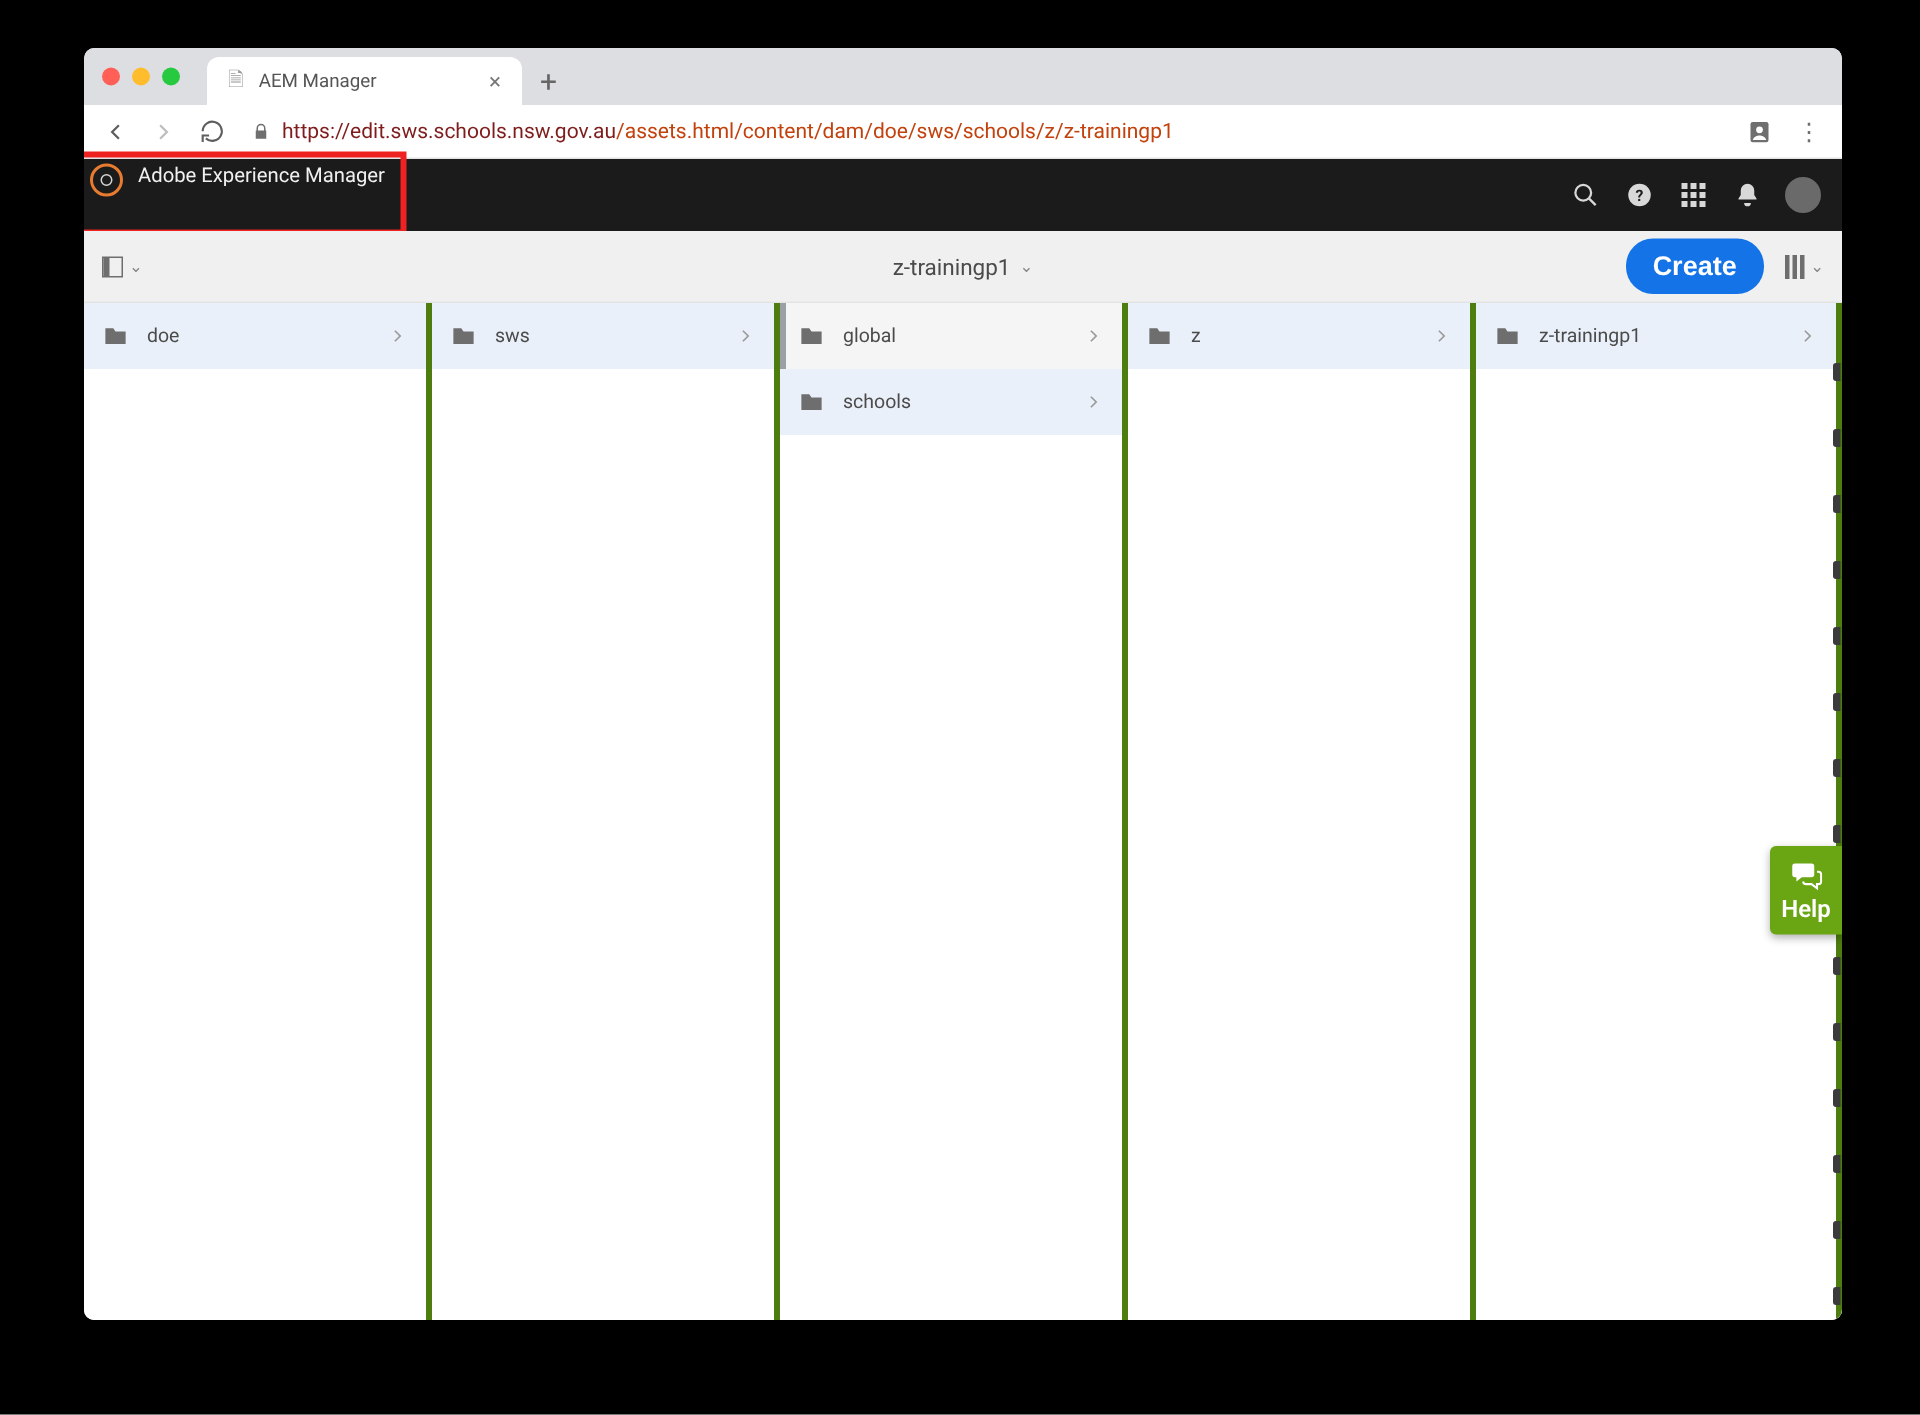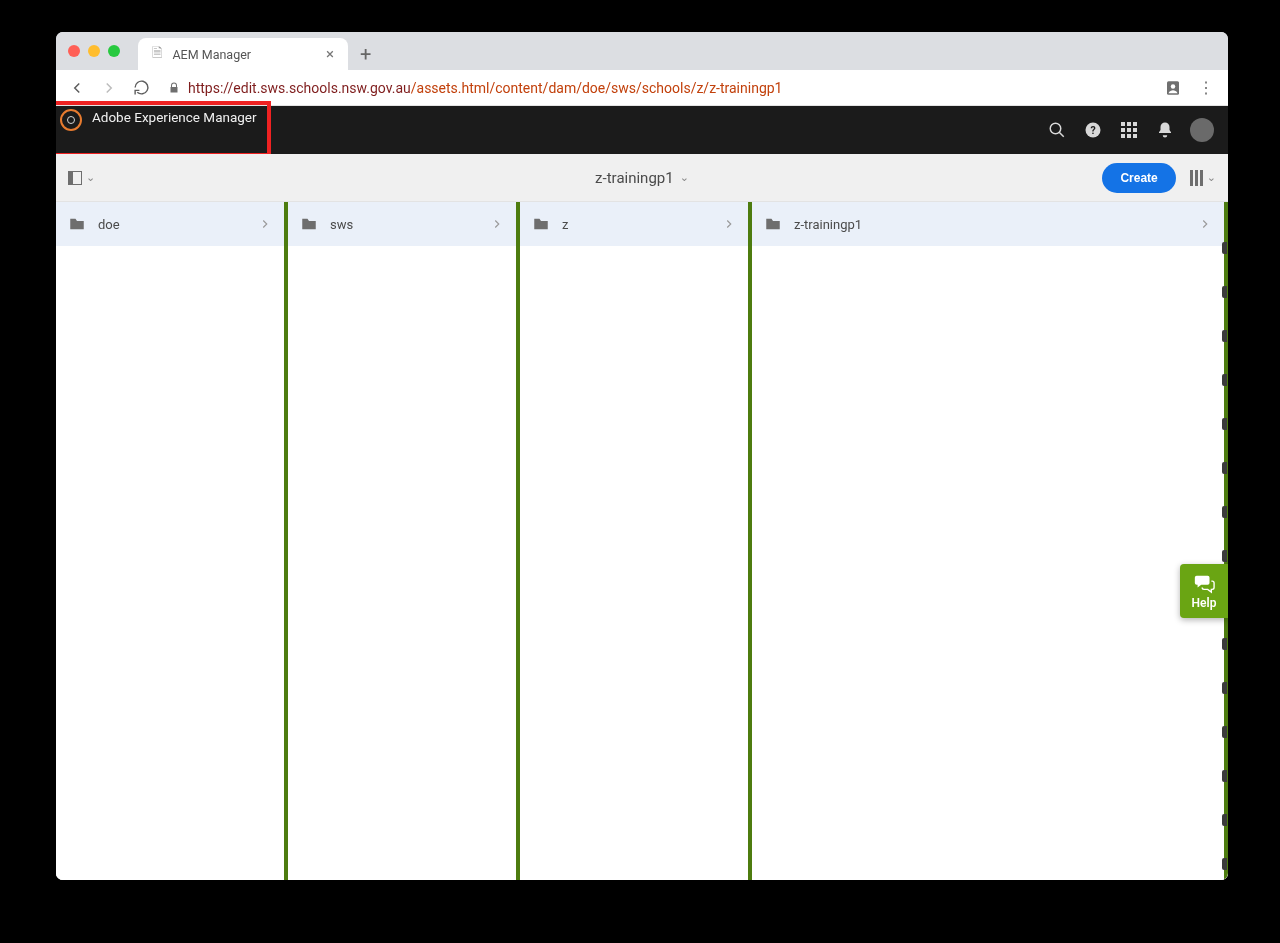--- a/index.html
+++ b/index.html
@@ -91,21 +91,21 @@
   .toolbar {
     height:48px; background:#f0f0f0;
     display:flex; align-items:center; padding:0 12px;
     border-bottom:1px solid #e3e3e3;
   }
   .rail-toggle { display:flex; align-items:center; gap:4px; color:#6e6e6e; cursor:pointer;}
   .rail-toggle .box {width:14px;height:14px;border:1.5px solid #6e6e6e; position:relative;}
   .rail-toggle .box::before{content:"";position:absolute;left:0;top:0;bottom:0;width:4px;background:#6e6e6e;}
   .breadcrumb-title { position:absolute; left:50%; transform:translateX(-50%); display:flex; align-items:center; gap:6px; color:#4b4b4b; font-size:15px;}
   .chev { color:#888;font-size:11px;}
-  .create-btn { margin-left:auto; background:#1473e6; color:#fff; border:none; border-radius:18px; padding:8px 18px; font-size:12px; font-weight:600; cursor:pointer;}
+  .create-btn { margin-left:auto; background:#1473e6; color:#fff; border:none; border-radius:18px; padding:8px 18px; font-size:18px; font-weight:600; cursor:pointer;}
   .view-switch { margin-left:14px; display:flex; align-items:center; gap:4px; color:#6e6e6e; cursor:pointer;}
   .view-switch .bars{display:flex;gap:2px;}
   .view-switch .bars span{width:3px;height:16px;background:#6e6e6e;}
 
   
   .columns {
     display:flex; height:calc(100% - 170px); background:#f4f4f4;
   }
   .column { width:232px; border-right:4px solid #4d7c0f; background:#fff; }
   .column.last { flex:1; }
@@ -126,21 +126,21 @@
   
   .help-float {
     position:absolute; right:0; top:532px;
     width:48px; background:#6aa513; color:#fff;
     border-radius:4px 0 0 4px;
     display:flex; flex-direction:column; align-items:center; justify-content:center;
     padding:8px 0; cursor:pointer;
     box-shadow:0 2px 6px rgba(0,0,0,.3);
   }
   .help-float .bubbles{font-size:20px;line-height:1;}
-  .help-float .label{font-size:12px;font-weight:600;margin-top:2px;}
+  .help-float .label{font-size:16px;font-weight:600;margin-top:2px;}
 
   svg { display:block; }
 </style>
 </head>
 <body>
 
 <div class="window">
 
   <div class="tabstrip">
     <div class="traffic-lights">
@@ -274,20 +274,40 @@
         <svg class="folder-icon" viewBox="0 0 24 24" fill="currentColor">
             <path d="M3 5h7l2 3h9v11H3z"></path>
           </svg>
         <span>sws</span>
         <svg class="chev-right" width="14" height="14" viewBox="0 0 24 24" fill="none" stroke="currentColor" stroke-width="2">
             <path d="M9 6l6 6-6 6"></path>
           </svg>
       </div>
     </div>
     <div class="column">
+      <div class="item highlight">
+        <svg class="folder-icon" viewBox="0 0 24 24" fill="currentColor">
+            <path d="M3 5h7l2 3h9v11H3z"></path>
+          </svg>
+        <span>global</span>
+        <svg class="chev-right" width="14" height="14" viewBox="0 0 24 24" fill="none" stroke="currentColor" stroke-width="2">
+            <path d="M9 6l6 6-6 6"></path>
+          </svg>
+      </div>
+      <div class="item selected">
+        <svg class="folder-icon" viewBox="0 0 24 24" fill="currentColor">
+            <path d="M3 5h7l2 3h9v11H3z"></path>
+          </svg>
+        <span>schools</span>
+        <svg class="chev-right" width="14" height="14" viewBox="0 0 24 24" fill="none" stroke="currentColor" stroke-width="2">
+            <path d="M9 6l6 6-6 6"></path>
+          </svg>
+      </div>
+    </div>
+    <div class="column">
       <div class="item selected">
         <svg class="folder-icon" viewBox="0 0 24 24" fill="currentColor">
             <path d="M3 5h7l2 3h9v11H3z"></path>
           </svg>
         <span>z</span>
         <svg class="chev-right" width="14" height="14" viewBox="0 0 24 24" fill="none" stroke="currentColor" stroke-width="2">
             <path d="M9 6l6 6-6 6"></path>
           </svg>
       </div>
     </div>

